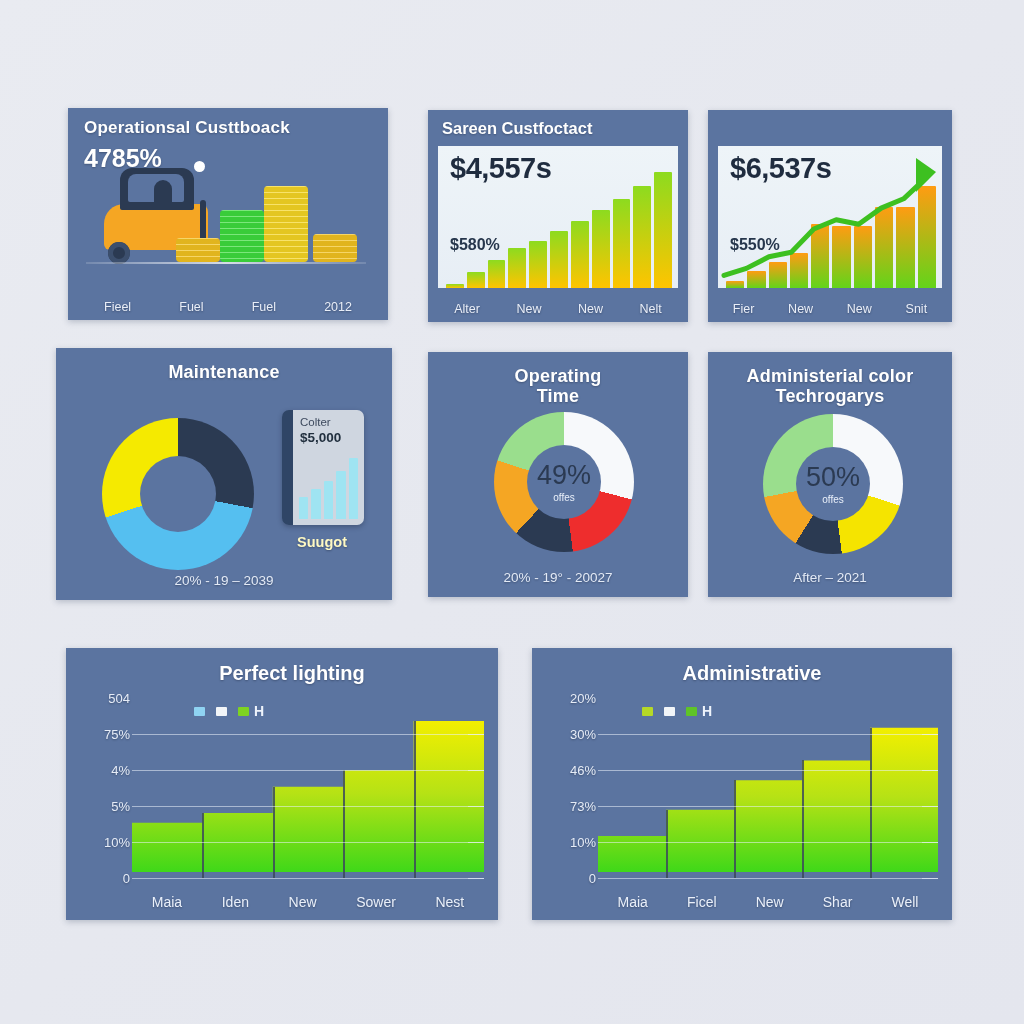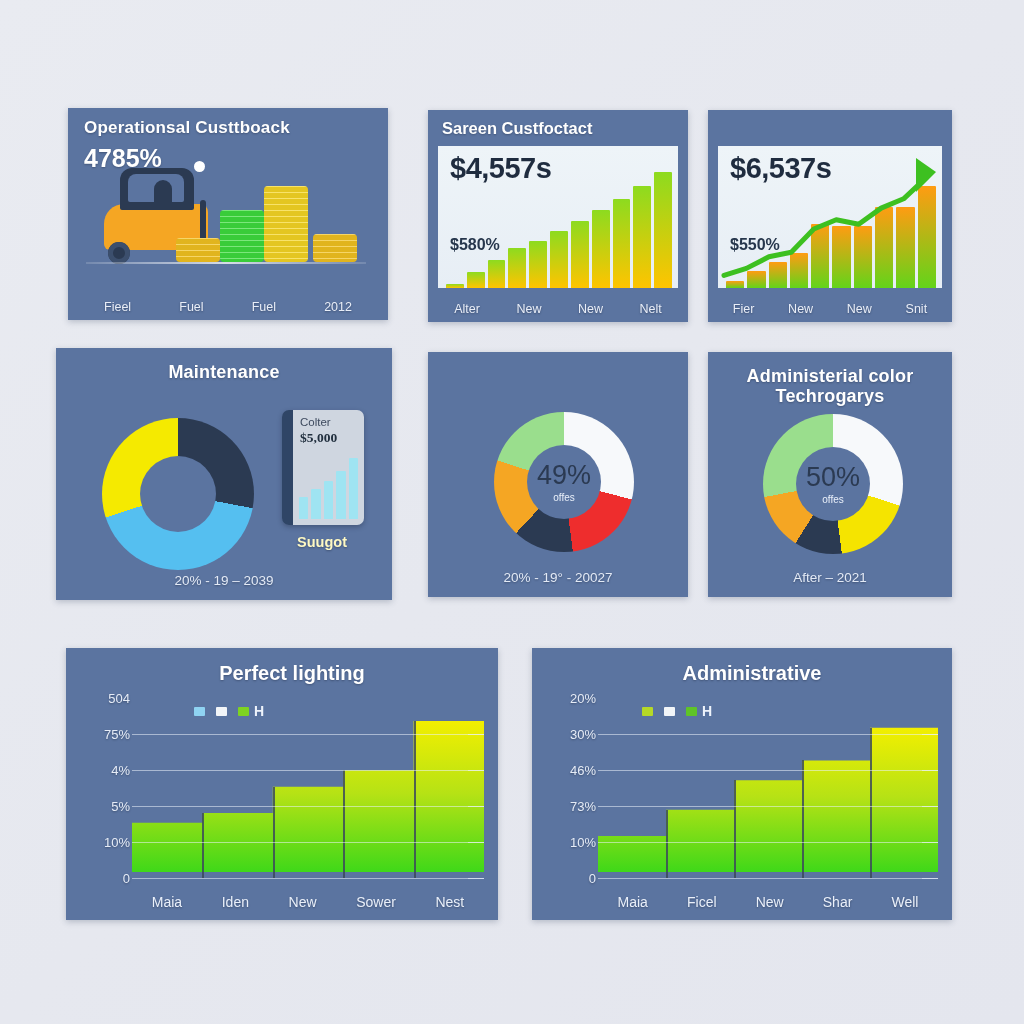--- a/index.html
+++ b/index.html
@@ -147,21 +147,21 @@
 
   #donut-admin{left:55px;top:62px;width:140px;height:140px;}
   #donut-admin .hole{left:33px;top:33px;width:74px;height:74px;}
 
   .minicard{
     position:absolute;left:226px;top:62px;width:82px;height:115px;
     background:linear-gradient(90deg,#2f4566 0 11px,#cfd6e0 11px 100%);
     border-radius:7px;box-shadow:0 2px 5px rgba(25,35,55,.35);
   }
   .minicard .mc-t{position:absolute;left:18px;top:6px;font-size:11.5px;color:#3d4a5e;}
-  .minicard .mc-v{position:absolute;left:18px;top:20px;font-size:13.5px;font-weight:700;color:#22303f;font-family:Liberation Serif, serif;}
+  .minicard .mc-v{position:absolute;left:18px;top:20px;font-size:13.5px;font-weight:700;color:#22303f;}
   .minicard .mc-bars{
     position:absolute;left:17px;right:6px;bottom:6px;height:62px;
     display:flex;align-items:flex-end;gap:3px;
   }
   .minicard .mc-bars i{flex:1;background:#9fe4f2;border-radius:1px 1px 0 0;display:block;}
   .mc-caption{
     position:absolute;left:216px;top:186px;width:100px;text-align:center;
     color:#fef9c3;font-size:14.5px;font-weight:600;text-shadow:0 1px 2px rgba(20,30,50,.4);
   }
 
@@ -290,20 +290,24 @@
           <i style="height: 62%;"></i>
           <i style="height: 78%;"></i>
           <i style="height: 98%;"></i>
         </div>
     </div>
     <div class="mc-caption">Suugot</div>
     <div class="mid-foot">20% - 19  – 2039</div>
   </div>
 
   <div class="card" id="card-optime">
+    <div class="card-title mid-title">
+      <div>Operating</div>
+      <div>Time</div>
+    </div>
     <div class="donut" id="donut-optime" style="background: conic-gradient(rgb(247, 249, 251) 0deg, rgb(247, 249, 251) 104.4deg, rgb(238, 45, 45) 104.4deg, rgb(238, 45, 45) 172.8deg, rgb(43, 58, 82) 172.8deg, rgb(43, 58, 82) 223.2deg, rgb(245, 166, 35) 223.2deg, rgb(245, 166, 35) 288deg, rgb(154, 222, 141) 288deg, rgb(154, 222, 141) 360deg);">
       <div class="hole">
         <div class="donut-pct">49%</div>
         <div class="donut-lbl">offes</div>
       </div>
     </div>
     <div class="mid-foot">20% - 19° - 20027</div>
   </div>
 
   <div class="card" id="card-admin">

